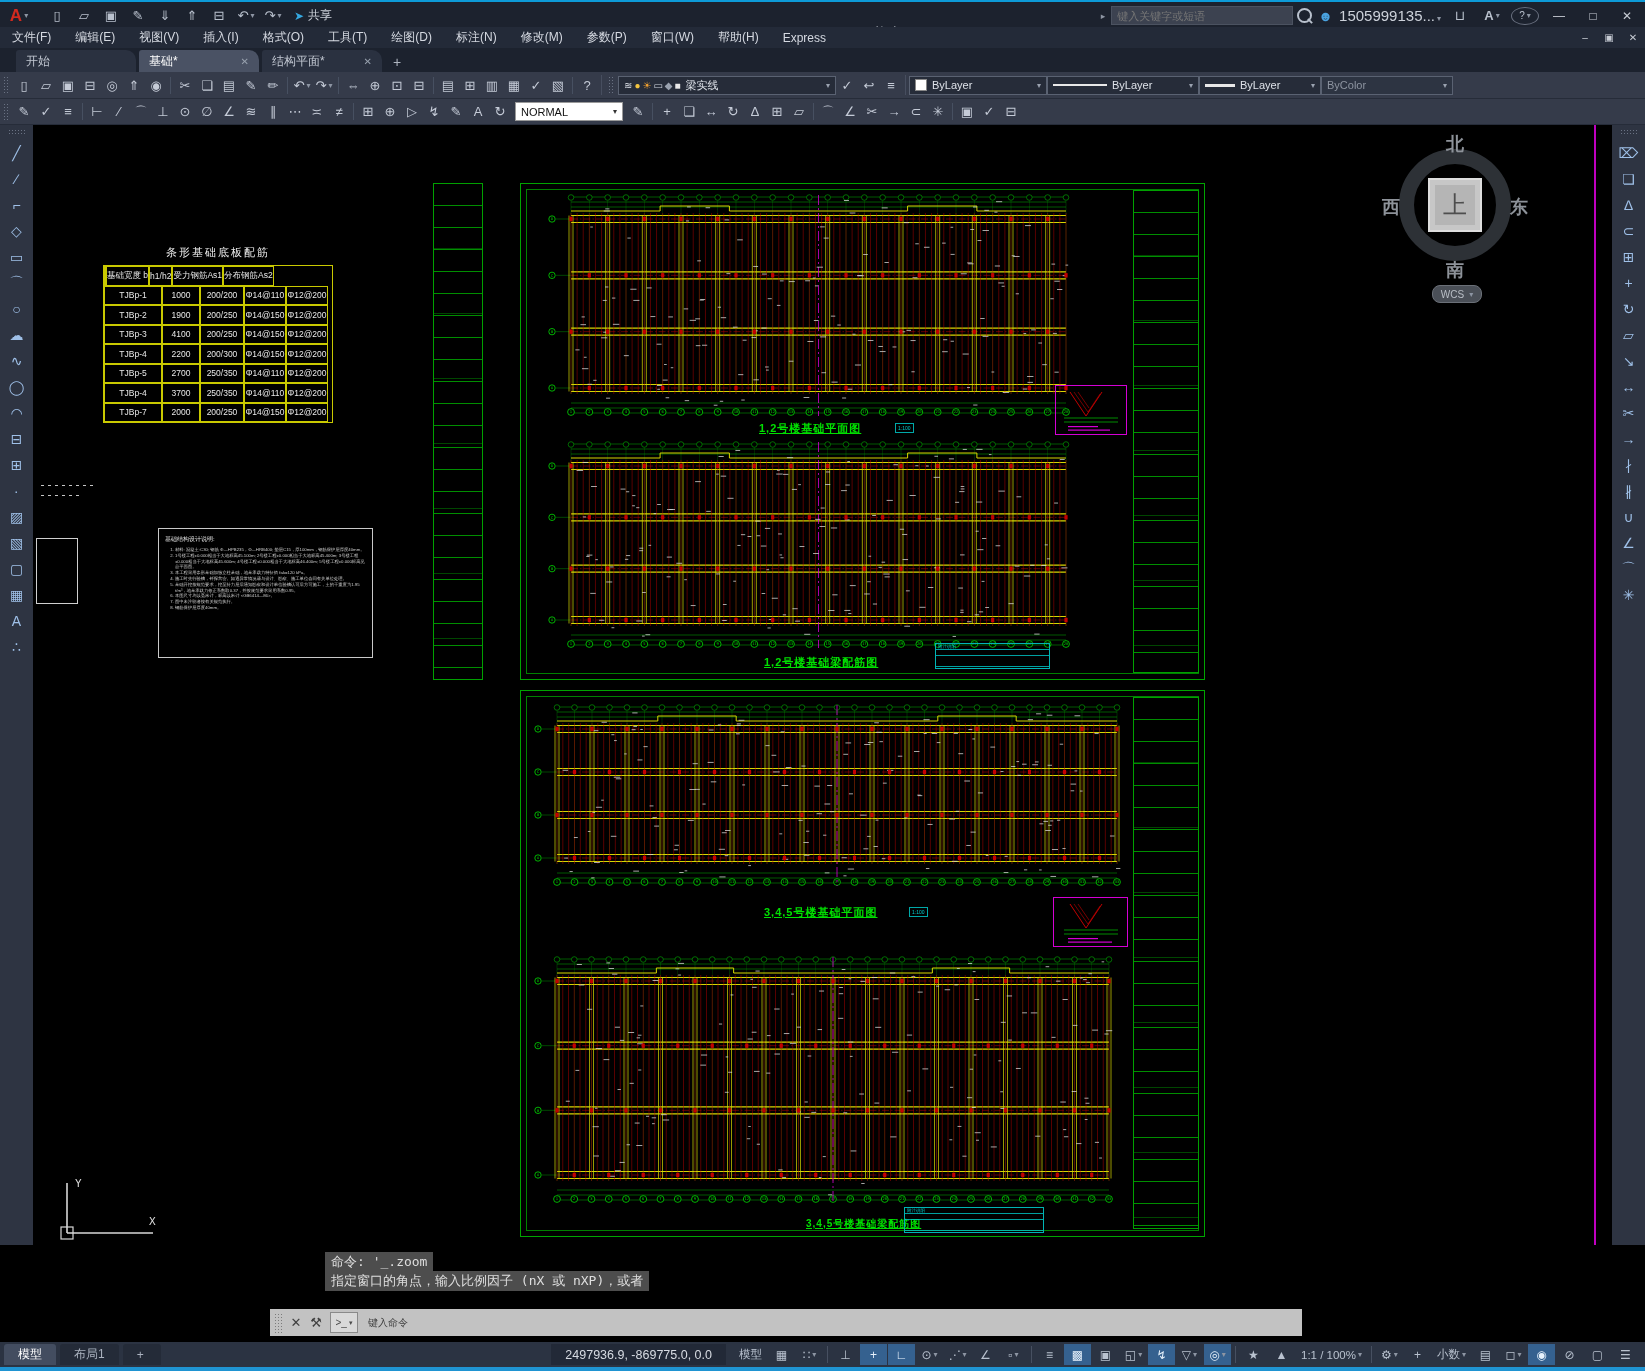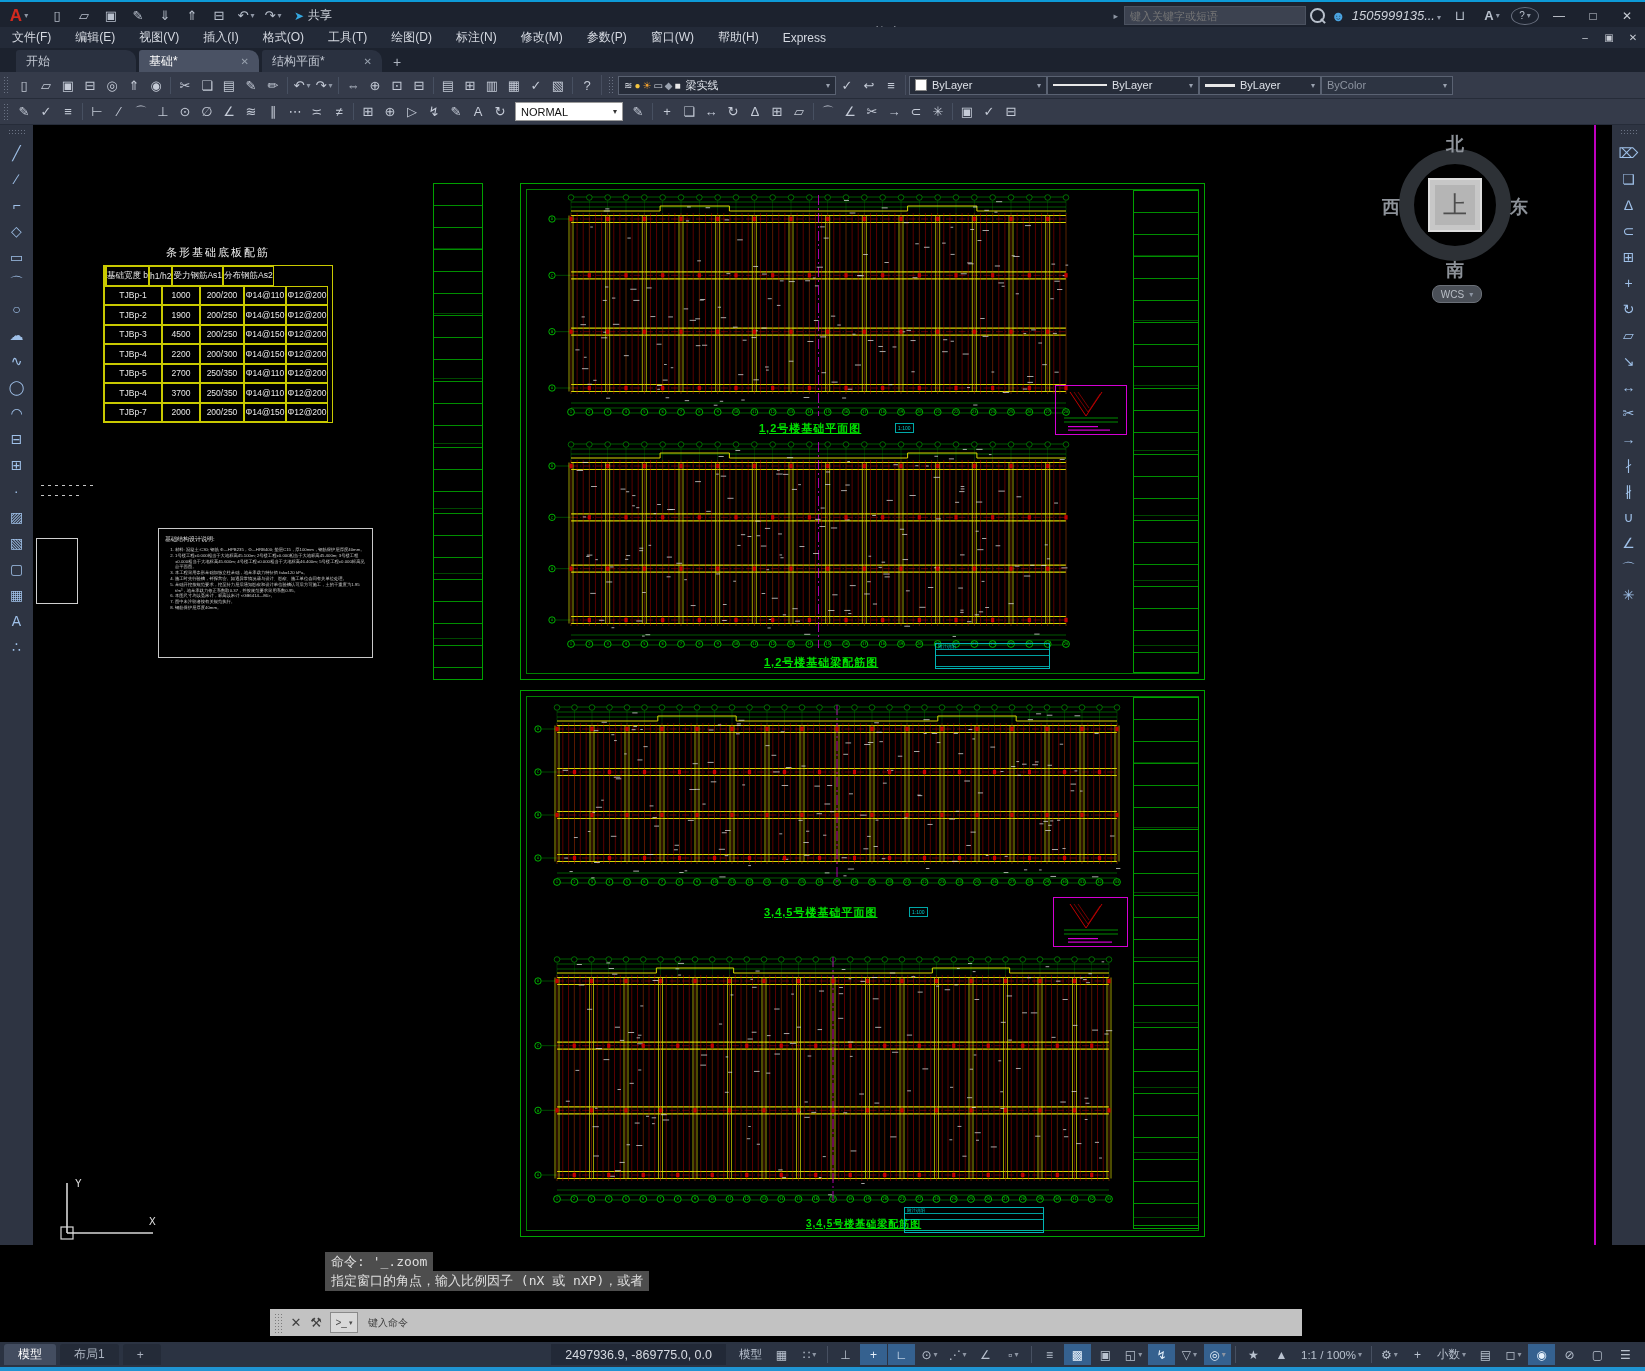--- a/index.html
+++ b/index.html
@@ -155,21 +155,21 @@
   <div id="title-center">
     <span>Autodesk AutoCAD 2022</span>&nbsp;&nbsp;&nbsp;<span>基础.dwg</span>
   </div>
   <div id="title-right">
     <span style="color:#8d95a3;font-size:9px;">▸</span>
     <div id="search-wrap">
       <input id="search-input" placeholder="键入关键字或短语" style="">
       <span class="mag"></span>
     </div>
     <span style="color:#4aa3e0;font-size:14px;">☻</span>
-    <span class="dd" style="font-size:13px;font-style:italic;">1505999135...</span>
+    <span class="dd" style="font-size:15px;">1505999135...</span>
     <span class="qbtn">⊔</span>
     <span class="qbtn dd" style="font-weight:bold;">A</span>
     <span class="qbtn dd" style="border:1px solid #6a7180;border-radius:50%;width:16px;height:16px;font-size:10px;">?</span>
     <div class="winbtn">
         <span>—</span>
       </div>
       <div class="winbtn">
         <span>□</span>
       </div>
       <div class="winbtn">
@@ -615,21 +615,21 @@
         </div>
         <div class="trow">
           <span class="c0">TJBp-2</span>
           <span class="c1">1900</span>
           <span class="c2">200/250</span>
           <span class="c3">Φ14@150</span>
           <span class="c4">Φ12@200</span>
         </div>
         <div class="trow">
           <span class="c0">TJBp-3</span>
-          <span class="c1">4500</span>
+          <span class="c1">4100</span>
           <span class="c2">200/250</span>
           <span class="c3">Φ14@150</span>
           <span class="c4">Φ12@200</span>
         </div>
         <div class="trow">
           <span class="c0">TJBp-4</span>
           <span class="c1">2200</span>
           <span class="c2">200/300</span>
           <span class="c3">Φ14@150</span>
           <span class="c4">Φ12@200</span>

